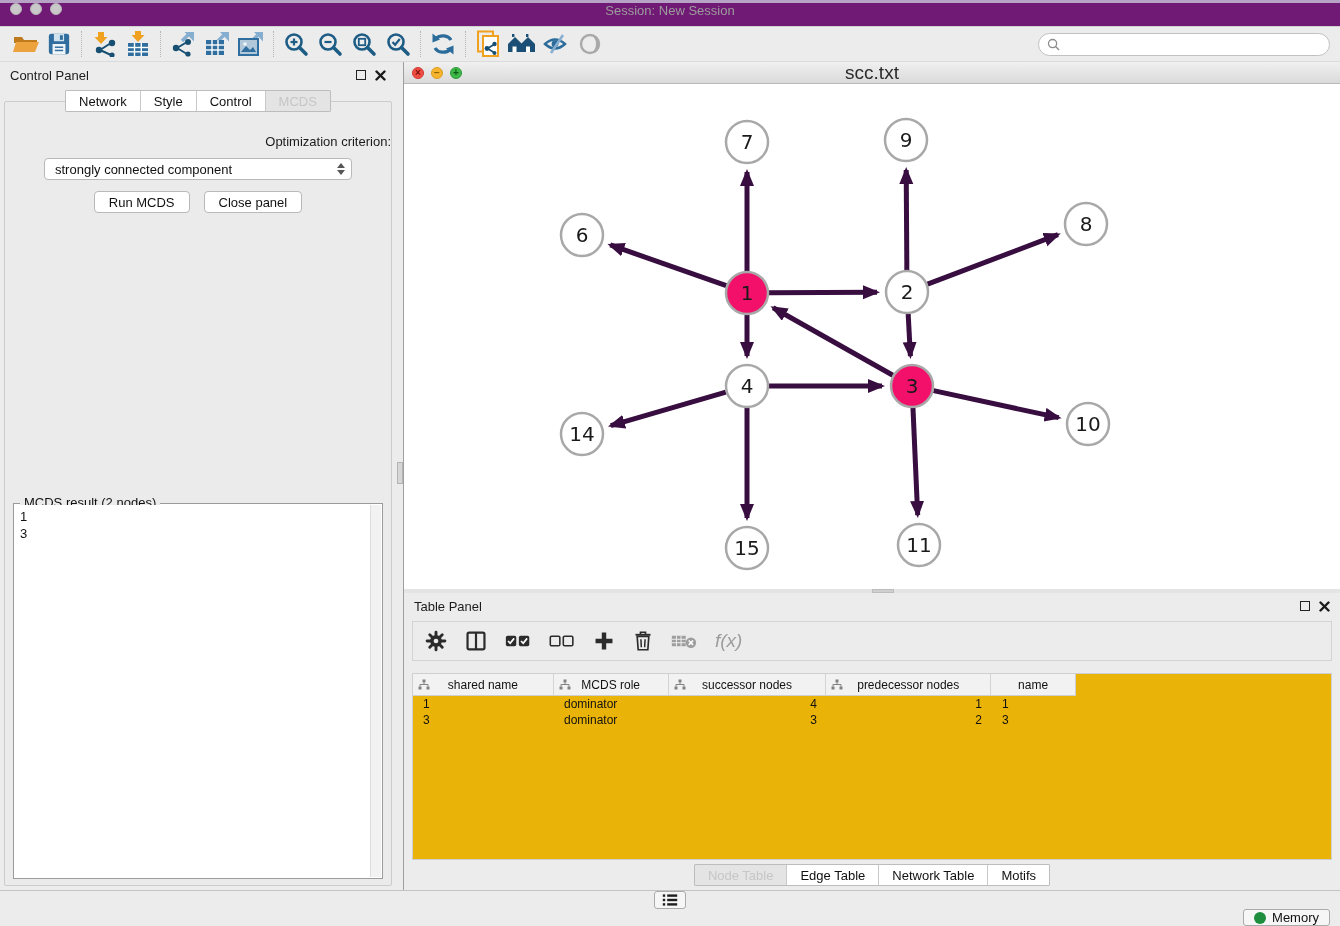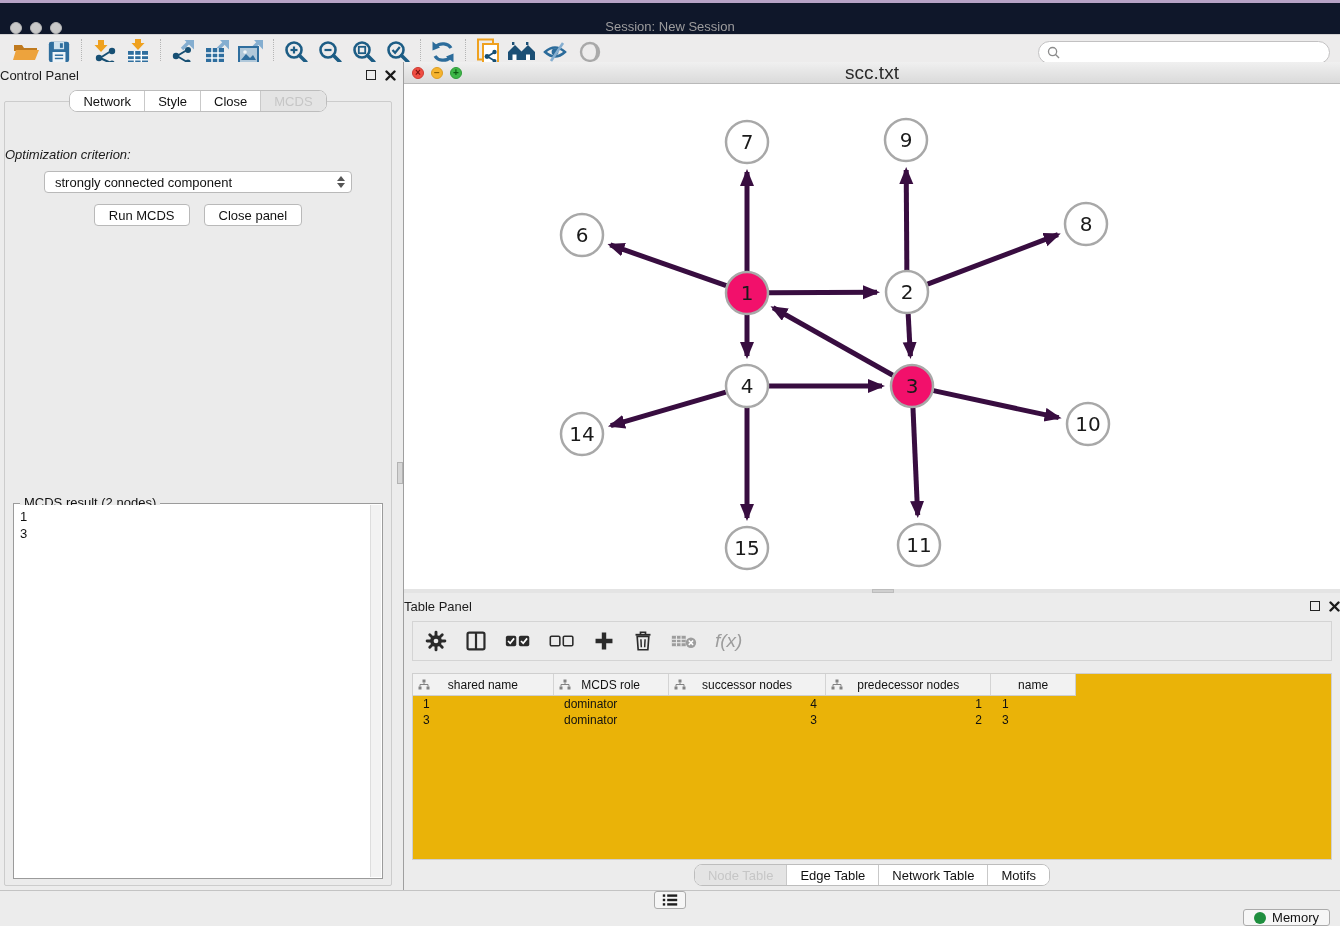--- a/index.html
+++ b/index.html
@@ -1,48 +1,48 @@
 <!DOCTYPE html>
 <html><head>
 <meta charset="utf-8">
 <style>
   * { margin:0; padding:0; box-sizing:border-box; }
   html,body { width:1340px; height:926px; font-family:"Liberation Sans","DejaVu Sans",sans-serif; background:#ecebec; overflow:hidden; }
   .app { position:relative; width:1340px; height:926px; background:#ecebec; }
 
   
   .desktop-strip { height:3px; background:#b7a3c6; }
-  .titlebar { height:32px; background:#0f172a; border-bottom:1px solid #d2d1d2; position:relative; display:flex; align-items:flex-end; }
+  .titlebar { height:24px; background:#701a75; border-bottom:1px solid #d2d1d2; position:relative; display:flex; align-items:flex-start; }
   .traffic { display:flex; gap:8px; margin-left:10px; }
   .light { width:12px; height:12px; border-radius:50%; background:#c9c9c9; border:1px solid #b4b4b4; position:relative; }
   .titlebar .title { position:absolute; left:0; right:0; text-align:center; font-size:13px; color:#9d9c9d; }
 
   
   .toolbar { height:35px; background:#edecec; border-bottom:1px solid #dcdbdb; display:flex; align-items:center; padding-left:8px; }
   .tbtn { width:34px; height:30px; display:flex; align-items:center; justify-content:center; border-radius:4px; }
   .tsep { width:1px; height:26px; border-left:1px dotted #b5b5b5; margin:0 5px; }
   .searchbox { margin-left:auto; margin-right:10px; width:292px; height:23px; background:#fff; border:1px solid #c2c1c2; border-radius:12px; display:flex; align-items:center; padding-left:8px; }
   .searchbox input { border:none; outline:none; flex:1; height:19px; font-size:12px; background:transparent; margin-left:5px; }
 
   
   .main { position:absolute; top:62px; left:0; right:0; bottom:36px; display:flex; }
 
   
   .cpanel { width:396px; background:#ececec; display:flex; flex-direction:column; }
-  .panel-header { height:26px; display:flex; align-items:center; padding:0 0; }
+  .panel-header { height:26px; display:flex; align-items:center; padding:0 10px; }
   .panel-header .ph-title { font-size:13px; color:#1c1c1c; }
   .ph-icons { margin-left:auto; display:flex; align-items:center; gap:9px; }
   .float-ic { width:10px; height:10px; border:1.6px solid #222; background:transparent; }
   .cp-tabs { display:flex; justify-content:center; margin-top:2px; position:relative; z-index:2; }
-  .seg { display:flex; border:1px solid #bdbdbd; border-radius:8px; overflow:hidden; background:#fff; height:22px; }
+  .seg { display:flex; border:1px solid #bdbdbd; border-radius:1px; overflow:hidden; background:#fff; height:22px; }
   .seg .tab { padding:0 13px; font-size:13px; display:flex; align-items:center; background:#fff; color:#111; border-right:1px solid #c9c9c9; cursor:default; }
   .seg .tab:last-child { border-right:none; }
   .seg .tab.sel-dim { background:#e4e4e4; color:#c6c6c6; }
   .cp-body { flex:1; margin:-11px 4px 4px 4px; padding-top:12px; border:1px solid #cccccc; background:#ebebeb; display:flex; flex-direction:column; border-radius:2px; }
-  .opt-label { text-align:left; font-size:13px; color:#1a1a1a; margin-top:33px;font-style:italic; }
+  .opt-label { text-align:right; font-size:13px; color:#1a1a1a; margin-top:20px; }
   .combo { margin:9px auto 0 auto; width:308px; height:22px; background:#fff; border:1px solid #b9b9b9; border-radius:4px; display:flex; align-items:center; padding:0 6px 0 10px; font-size:13px; color:#111; }
   .combo .arrows { margin-left:auto; display:flex; flex-direction:column; gap:2px; }
   .combo .arrows i { width:0; height:0; border-left:4px solid transparent; border-right:4px solid transparent; }
   .combo .arrows i.up { border-bottom:5px solid #555; }
   .combo .arrows i.down { border-top:5px solid #555; }
   .cp-buttons { display:flex; justify-content:center; gap:14px; margin-top:11px; }
   .btn { height:22px; padding:0 14px; background:#fff; border:1px solid #b9b9b9; border-radius:4px; font-size:13px; color:#111; display:flex; align-items:center; }
   .result-group { margin:auto 8px 6px 8px; height:376px; border:1px solid #9b9b9b; position:relative; background:#fff; }
   .result-group .legend { position:absolute; top:-9px; left:6px; background:#ebebeb; padding:0 4px; font-size:13px; color:#111; }
   .result-area { position:absolute; inset:1px 12px 1px 1px; background:#fff; padding:3px 5px; font-size:13px; color:#111; line-height:17px; }
@@ -280,21 +280,21 @@
                 <line x1="1.5" y1="1.5" x2="9.5" y2="9.5"></line>
                 <line x1="9.5" y1="1.5" x2="1.5" y2="9.5"></line>
               </g>
           </svg>
         </span>
       </div>
       <div class="cp-tabs">
         <div class="seg">
           <div class="tab">Network</div>
           <div class="tab">Style</div>
-          <div class="tab">Close</div>
+          <div class="tab">Control</div>
           <div class="tab sel-dim">MCDS</div>
         </div>
       </div>
       <div class="cp-body">
         <div class="opt-label">Optimization criterion:</div>
         <div class="combo">
           <span>strongly connected component</span>
           <span class="arrows">
               <i class="up"></i>
               <i class="down"></i>

